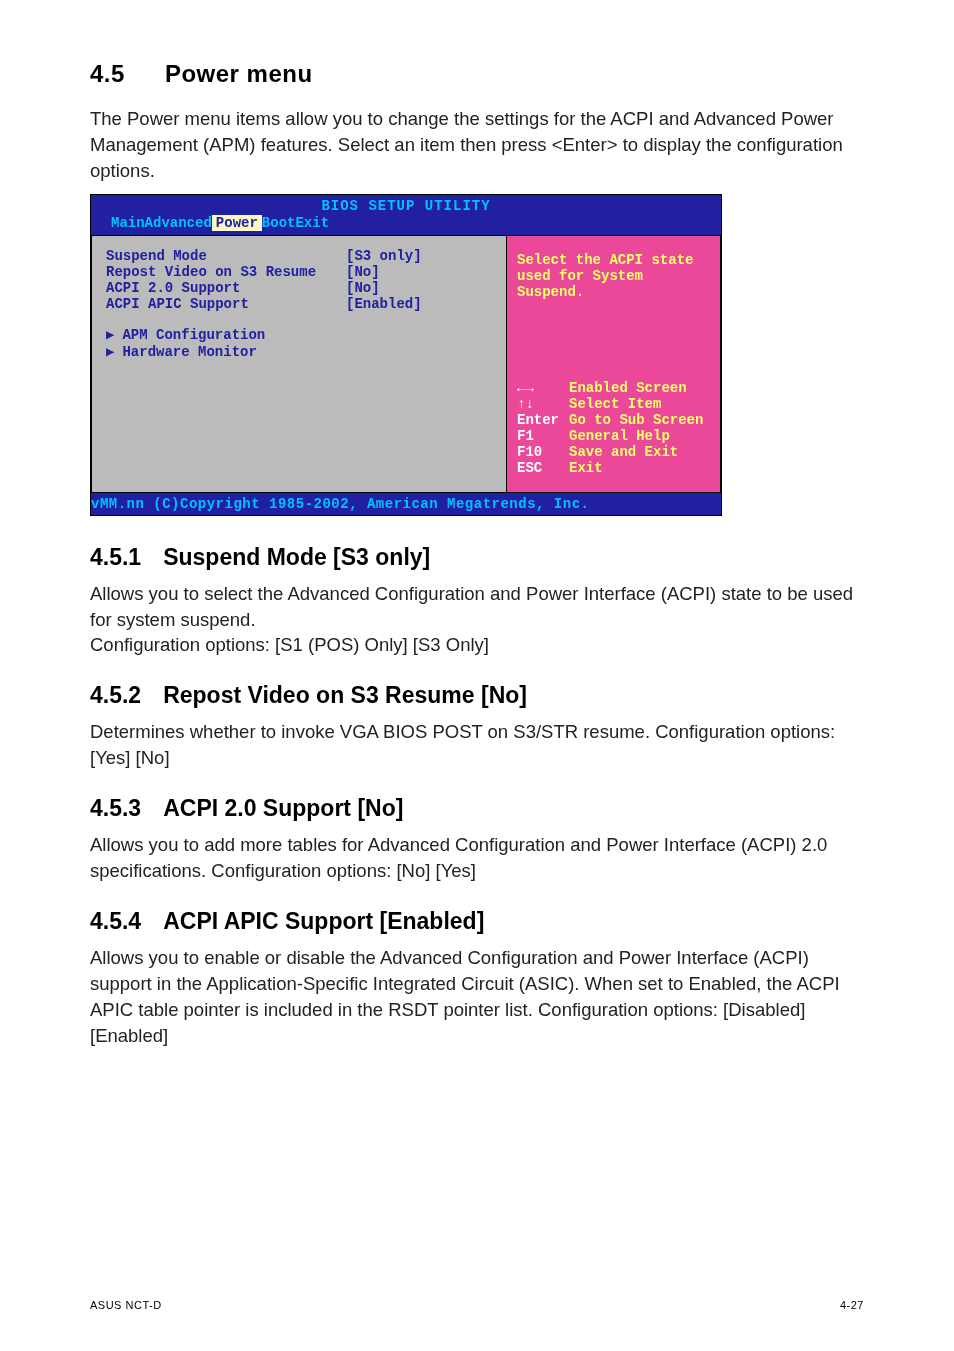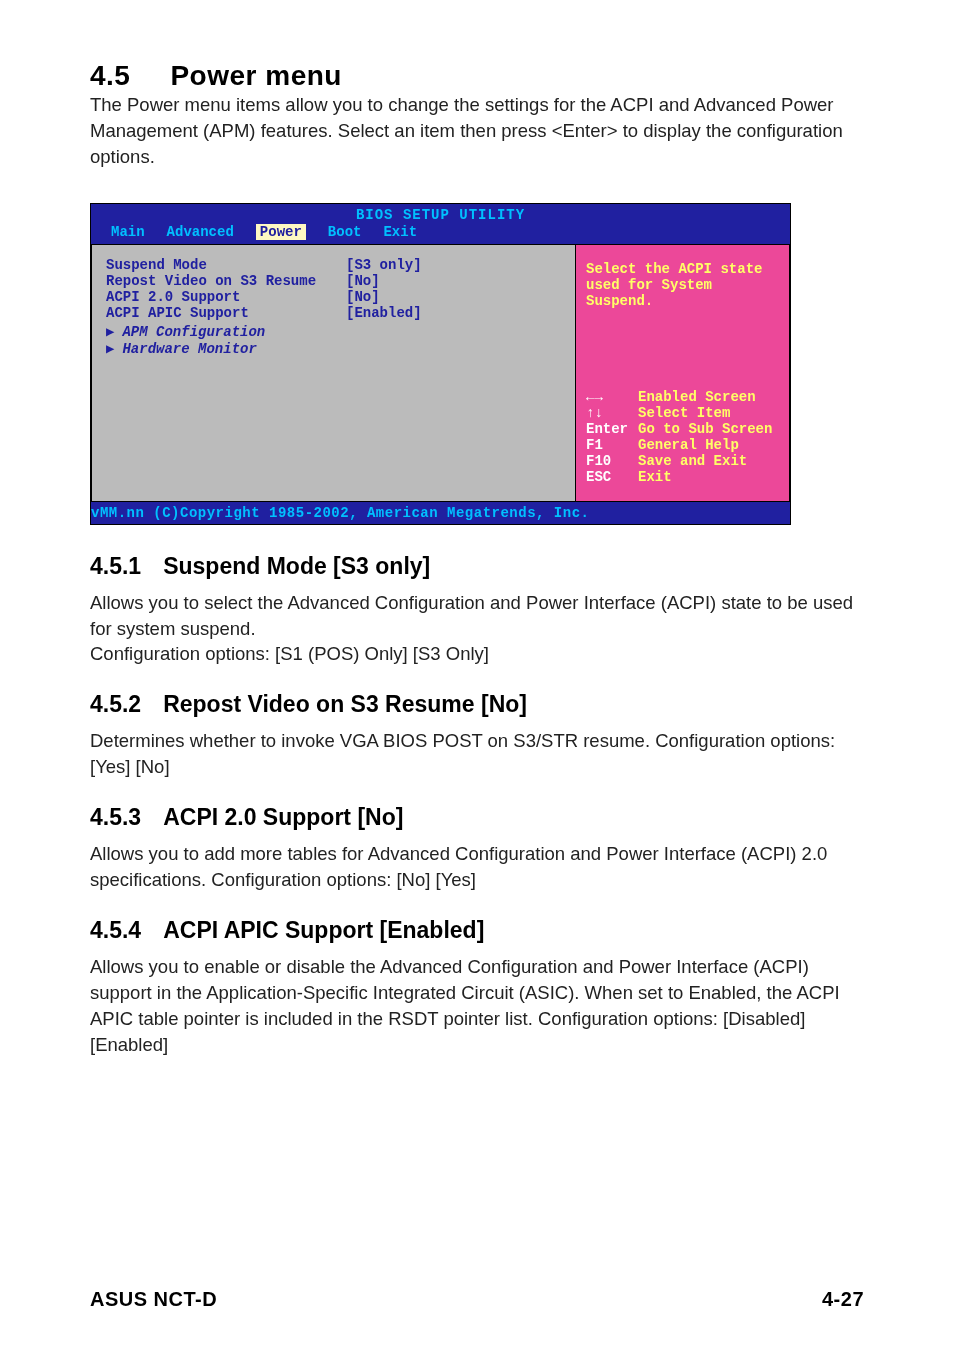--- a/index.html
+++ b/index.html
@@ -14,53 +14,53 @@
       background: #fff;
       padding: 60px 90px 40px 90px;
       display: flex;
       flex-direction: column;
       position: relative;
     }
     .main-content {
       flex: 1;
     }
     h1 {
-      font-size: 28px;
-      font-weight: bold;
+      font-size: 24px;
+      font-weight: bold;
+      margin-bottom: 18px;
       letter-spacing: 0.5px;
     }
     h1 .num {
       margin-right: 40px;
     }
     .intro {
       font-size: 18.5px;
       line-height: 1.4;
       color: #222;
-      margin-bottom: 33px;
+      margin-bottom: 10px;
     }
     .bios-box {
-      width: 701px;
+      width: 632px;
       background: #2020a0;
       border: 1px solid #000;
       font-family: "Courier New", monospace;
       font-size: 14px;
       color: #fff;
       margin-bottom: 28px;
     }
     .bios-title {
       text-align: center;
       color: #00c0ff;
       font-weight: bold;
       padding-top: 3px;
       letter-spacing: 1px;
     }
     .bios-tabs {
       display: flex;
       padding: 1px 20px 4px 20px;
-      gap: 22px;
       align-items: center;
     }
     .bios-tab {
       color: #00c0ff;
       font-weight: bold;
     }
     .bios-tab.active {
       background: #fef9c3;
       color: #2020a0;
       padding: 0 4px;
@@ -80,22 +80,21 @@
     .bios-row {
       display: flex;
     }
     .bios-label {
       flex: 0 0 240px;
     }
     .bios-value {
       flex: 1;
     }
     .bios-submenu {
-      margin-top: 2px;
-      font-style: italic;
+      margin-top: 14px;
     }
     .bios-submenu .tri {
       color: #2020a0;
       margin-right: 8px;
     }
     .bios-right {
       width: 215px;
       background: #ec4899;
       border: 1px solid #000;
       padding: 16px 10px;
@@ -138,22 +137,22 @@
     }
     .body-text {
       font-size: 18.5px;
       line-height: 1.4;
       color: #222;
       margin-bottom: 24px;
     }
     .footer {
       display: flex;
       justify-content: space-between;
-      font-size: 20px;
-      font-weight: bold;
+      font-size: 11px;
+      font-weight: normal;
       letter-spacing: 0.5px;
       padding-top: 10px;
     }
   </style>
 </head>
 <body>
 
 <div class="main-content">
 
   <h1>

